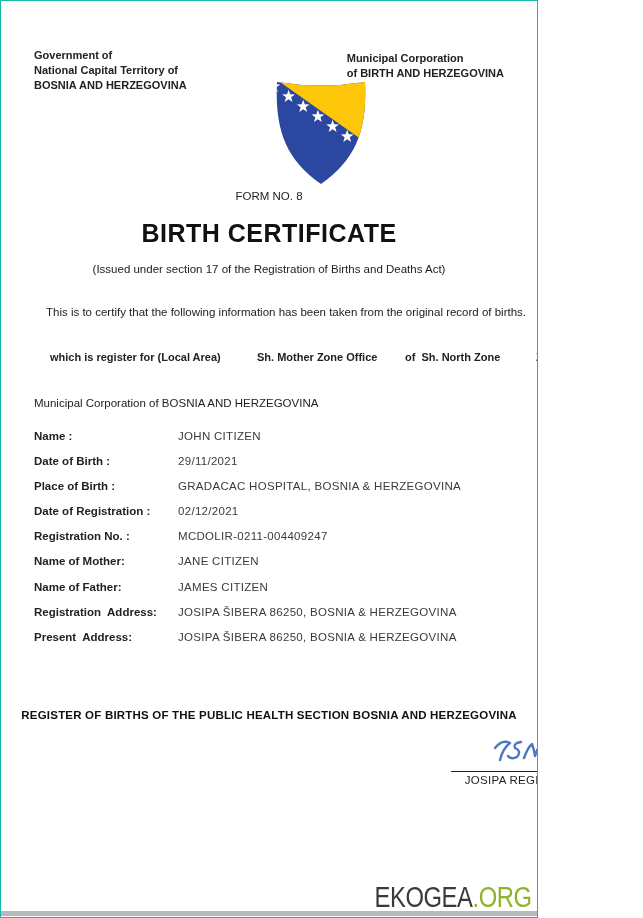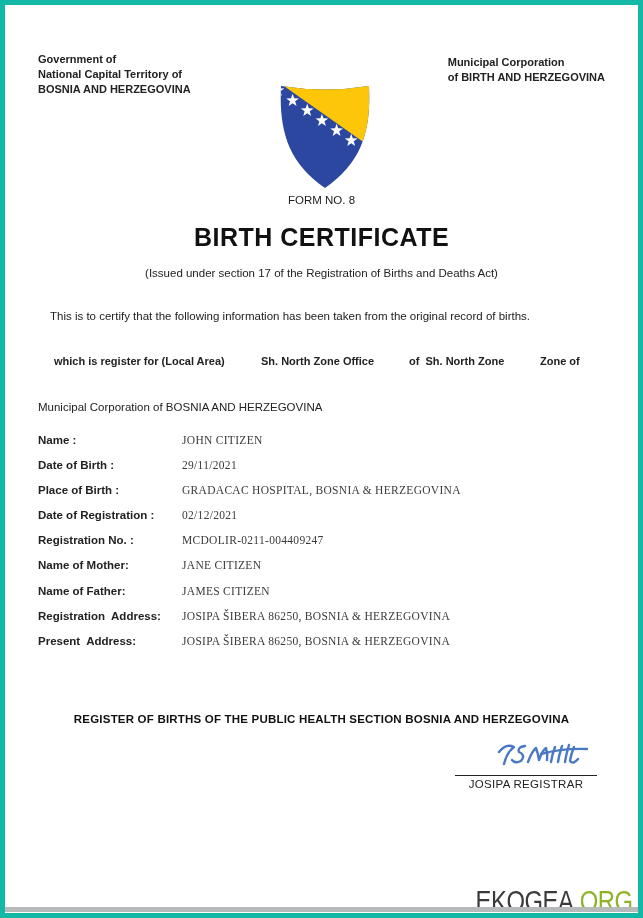--- a/index.html
+++ b/index.html
@@ -1,20 +1,20 @@
 <!DOCTYPE html>
 <html><head>
 <meta charset="utf-8">
 <style>
   html,body{margin:0;padding:0;background:#ffffff;}
   .page{
     position:relative;
-    width:643px;height:918px;
+    width:538px;height:918px;
     background:#ffffff;
-    border:5px solid #14b8a6;
+    border:1px solid #14b8a6;
     box-sizing:border-box;
     font-family:"Liberation Sans", sans-serif;
     color:#1a1a1a;
     overflow:hidden;
   }
   .hdr-left{
     position:absolute;left:33px;top:47px;
     font-size:11px;font-weight:bold;line-height:15px;color:#222;
   }
   .hdr-right{
@@ -48,21 +48,21 @@
     position:absolute;left:33px;top:396px;
     font-size:11.5px;color:#222;
   }
   .fields{position:absolute;left:33px;top:429px;width:560px;}
   .f-row{display:flex;height:25.1px;align-items:flex-start;}
   .f-label{
     width:144px;flex:0 0 144px;
     font-size:11.5px;font-weight:bold;color:#222;white-space:pre;
   }
   .f-value{
-    font-family:Liberation Serif, serif;
+    font-family:Liberation Sans, sans-serif;
     font-size:11.5px;color:#3a3a3a;letter-spacing:0.3px;white-space:pre;
   }
   .footer-heading{
     position:absolute;left:0;top:708px;width:100%;text-align:center;
     font-size:11.5px;font-weight:bold;color:#111;letter-spacing:0.2px;
   }
   .sig-block{position:absolute;left:450px;top:734px;width:142px;}
   .sig-svg{position:absolute;left:40px;top:0;width:100px;height:34px;}
   .sig-line{position:absolute;left:0;top:36px;width:142px;border-top:1.5px solid #222;}
   .sig-label{
@@ -123,21 +123,21 @@
   <div class="form-no">FORM NO. 8</div>
 
   <div class="title">BIRTH CERTIFICATE</div>
 
   <div class="subtitle">(Issued under section 17 of the Registration of Births and Deaths Act)</div>
 
   <div class="certify">This is to certify that the following information has been taken from the original record of births.</div>
 
   <div class="register-line">
     <span class="reg-p1">which is register for (Local Area)</span>
-    <span class="reg-p2">Sh. North Zone Office</span>
+    <span class="reg-p2">Sh. Mother Zone Office</span>
     <span class="reg-p3">of  Sh. North Zone</span>
     <span class="reg-p4">Zone of</span>
   </div>
 
   <div class="municipal">Municipal Corporation of BOSNIA AND HERZEGOVINA</div>
 
   <div class="fields">
     <div class="f-row">
       <span class="f-label">Name :</span>
       <span class="f-value">JOHN CITIZEN</span>

